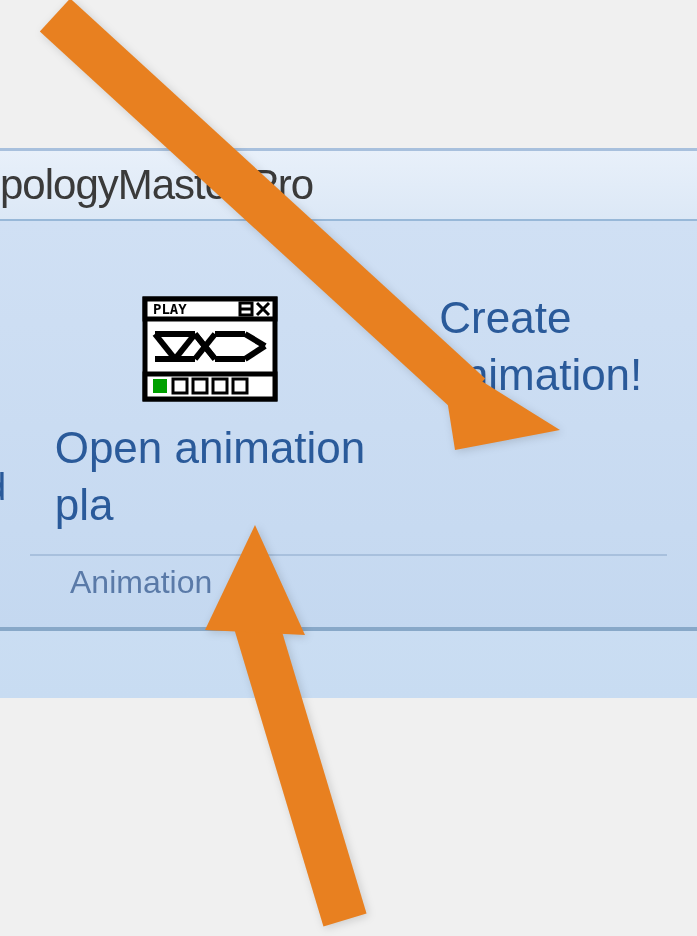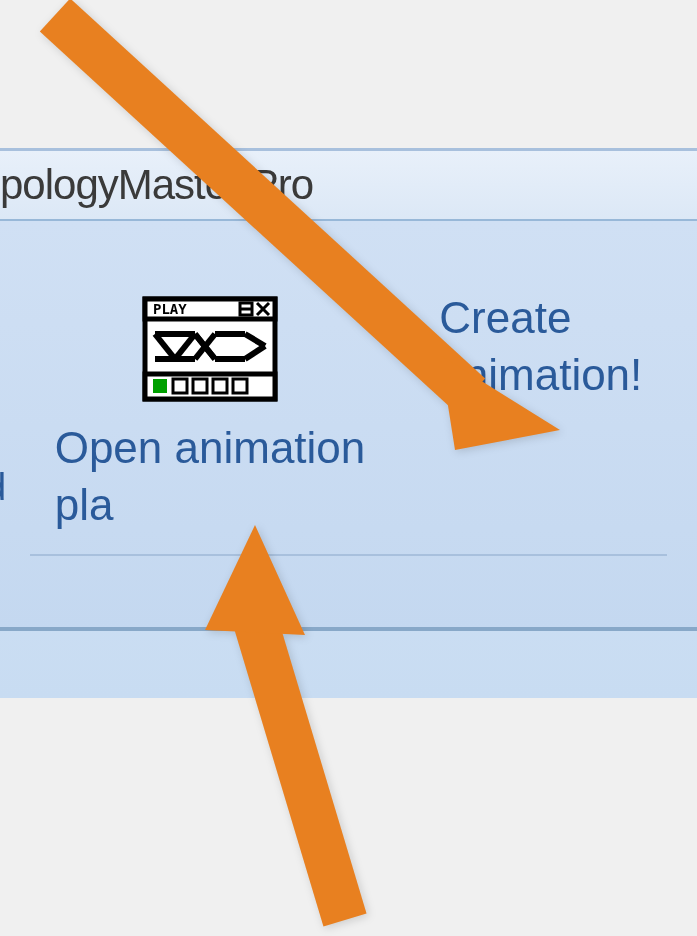--- a/index.html
+++ b/index.html
@@ -164,20 +164,21 @@
       </div>
 
       <div class="ribbon-button">
         <div class="button-label" style="white-space: pre-line;">Create
 animation!</div>
       </div>
 
     </div>
 
     <div class="separator"></div>
+    <div class="group-label">Animation</div>
     <div class="bottom-border"></div>
   </div>
 </div>
 
 <svg class="arrow-annotation arrow-svg" style="top: 0; left: 0;" width="697" height="500">
   <defs>
     <marker id="arrowhead1" markerWidth="8" markerHeight="8" refX="5" refY="4" orient="auto">
       <polygon points="0 0, 8 4, 0 8" fill="#e88020"></polygon>
     </marker>
   </defs>

